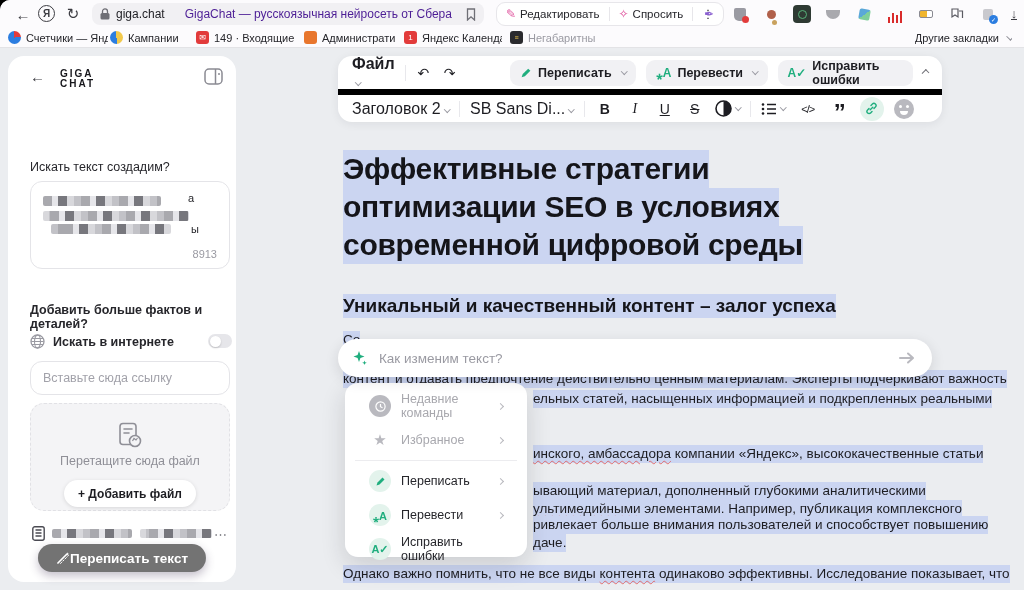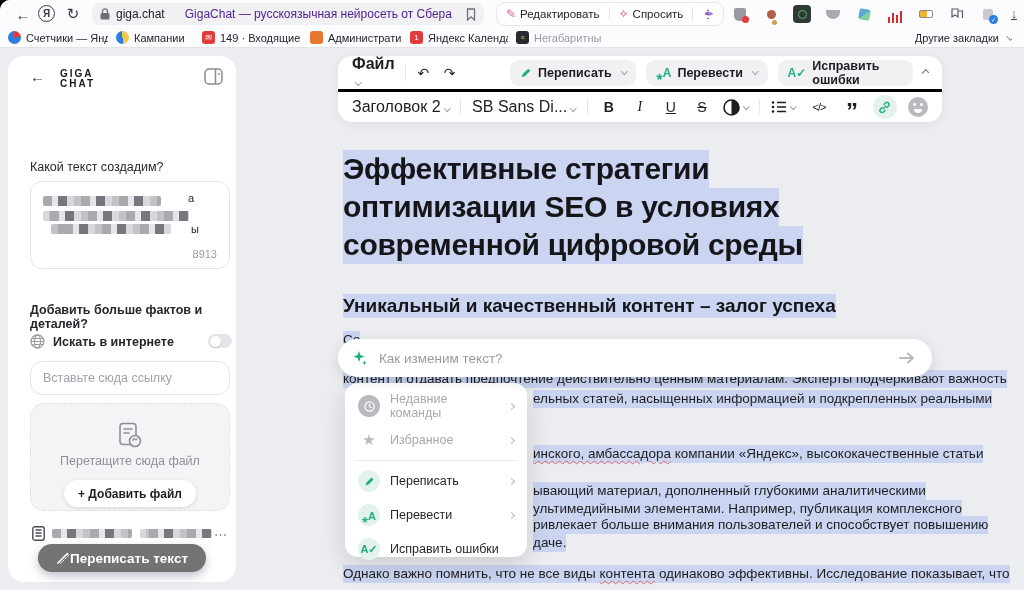--- a/index.html
+++ b/index.html
@@ -41,21 +41,21 @@
   .dropzone{position:absolute;left:22px;top:347px;width:200px;height:108px;background:#f4f4f6;border:1.5px dashed #e1e1e5;border-radius:14px;text-align:center;}
   .dz-label{margin-top:4px;font-size:12.5px;color:#8f8f97;}
   .addfile{position:absolute;left:50%;transform:translateX(-50%);top:76px;background:#fff;border:none;border-radius:15px;height:27px;padding:0 14px;font-size:12px;font-weight:700;color:#1d1d22;box-shadow:0 1px 4px rgba(0,0,0,.12);white-space:nowrap;}
   .filerow{position:absolute;left:24px;top:470px;width:196px;height:16px;}
   .dots{position:absolute;right:0;top:1px;color:#6b6b72;font-size:13px;letter-spacing:1px;}
   .cta{position:absolute;left:50%;transform:translateX(-50%);top:488px;height:28px;background:#737373;color:#fff;border:none;border-radius:18px;padding:0 18px;font-size:13.5px;font-weight:700;display:flex;align-items:center;gap:0;white-space:nowrap;box-shadow:0 4px 10px rgba(58,42,78,.3);}
   
   .tbcard{position:absolute;left:338px;top:56px;width:604px;height:66px;background:#fff;border-radius:14px;box-shadow:0 2px 10px rgba(30,30,40,.07);z-index:7;}
   .tbrow{position:absolute;left:0;width:100%;height:33px;display:flex;align-items:center;padding:0 14px;gap:10px;color:#1d1d22;}
   .tbrow.r1{top:0;}
-  .tbrow.r2{top:33px;border-top:3px solid #000000;justify-content:space-between;}
+  .tbrow.r2{top:33px;border-top:6px solid #000000;}
   .vsep{width:1px;height:16px;background:#e8e8ec;}
   .tb-lbl{font-size:16px;font-weight:700;}
   .pill{display:flex;align-items:center;gap:6px;background:#f1f1f4;border-radius:9px;height:26px;padding:0 10px;font-size:12.5px;font-weight:700;color:#1d1d22;}
   .gico{color:#1fae7e;font-weight:700;font-size:12px;}
   .fmt{font-size:14px;color:#1d1d22;width:20px;text-align:center;}
   .upchev{display:inline-block;width:6px;height:6px;border-left:1.5px solid #6f6f76;border-top:1.5px solid #6f6f76;transform:rotate(45deg);margin-left:auto;}
   .linkact{width:24px;height:24px;border-radius:50%;background:#e3f3ec;display:flex;align-items:center;justify-content:center;}
   .emoji{width:20px;height:20px;border-radius:50%;background:#b9b9bf;position:relative;}
   .emoji:before{content:"";position:absolute;left:5px;top:6px;width:3px;height:3px;border-radius:50%;background:#fff;box-shadow:7px 0 0 #fff;}
   .emoji:after{content:"";position:absolute;left:6px;bottom:4px;width:8px;height:4px;border-radius:0 0 8px 8px;background:#fff;}
@@ -66,21 +66,21 @@
   .h2l{position:absolute;left:343px;font-size:19px;line-height:24px;font-weight:700;color:#15151a;white-space:nowrap;}
   .pl{position:absolute;font-size:13.5px;line-height:18px;color:#1d1d22;white-space:nowrap;}
   .sq{text-decoration:underline wavy rgba(225,90,90,.85) 1px;text-underline-offset:2px;}
   
   .prompt{position:absolute;left:338px;top:339px;width:594px;height:38px;background:#fff;border-radius:19px;box-shadow:0 4px 14px rgba(30,30,40,.13);display:flex;align-items:center;padding:0 10px 0 14px;gap:9px;z-index:6;}
   .prompt input{flex:1;border:none;outline:none;font-size:13.5px;color:#26262b;background:transparent;}
   .prompt input::placeholder{color:#9a9aa2;}
   .sendbtn{width:30px;height:30px;border-radius:50%;background:#fff;display:flex;align-items:center;justify-content:center;border:none;}
   
   .menu{position:absolute;left:345px;top:383px;width:182px;height:174px;background:#fff;border-radius:13px;box-shadow:0 8px 24px rgba(30,30,40,.16);z-index:5;padding:6px 0;}
-  .mi{display:flex;align-items:center;gap:10px;height:34px;padding:0 13px;font-size:12.5px;color:#26262b;}
+  .mi{display:flex;align-items:center;gap:10px;height:34px;padding:0 24px;font-size:12.5px;color:#26262b;}
   .mi.dis{color:#a8a8ae;}
   .mi .lbl{flex:1;}
   .mico{width:22px;height:22px;border-radius:50%;display:flex;align-items:center;justify-content:center;flex:0 0 auto;}
   .mico.gray{background:#b9b9bf;color:#fff;}
   .mico.pale{background:#e3f3ec;color:#1fae7e;font-weight:700;font-size:11px;}
   .mdiv{height:1px;background:#ececef;margin:3px 10px;}
   svg{display:block;}
 </style>
 </head>
 <body>
@@ -164,21 +164,21 @@
     <div class="ext" style="left:1005px;color:#3c3c42;font-size:13px;">
         <span style="border-bottom:1.6px solid #3c3c42;line-height:11px;">↓</span>
       </div>
   </div>
 
   <div class="bkrow">
     <div class="bk" style="margin-left:8px;width:100px;">
         <span class="bkic" style="background:conic-gradient(#e23b3b 0 25%,#2b7de0 25% 100%);"></span>
         <span>Счетчики — Янде</span>
       </div>
-    <div class="bk" style="margin-left:8px;width:78px;">
+    <div class="bk" style="margin-left:2px;width:78px;">
         <span class="bkic" style="background:conic-gradient(#f2c94c 0 50%,#2b7de0 50% 100%);"></span>
         <span>Кампании</span>
       </div>
     <div class="bk" style="margin-left:8px;width:100px;">
         <span class="bkic" style="background:#e23b3b;border-radius:3px;">✉</span>
         <span>149 · Входящие —</span>
       </div>
     <div class="bk" style="margin-left:8px;width:92px;">
         <span class="bkic" style="background:#e8762d;border-radius:3px;"></span>
         <span>Административн</span>
@@ -336,21 +336,21 @@
           <div>GIGA</div>
           <div>CHAT</div>
         </div>
       <svg class="abs" style="left:196px;top:12px;" width="19" height="17" viewBox="0 0 19 17">
           <rect x="1" y="1" width="17" height="15" rx="4" fill="none" stroke="#8a8a92" stroke-width="1.5"></rect>
           <path d="M11.5 1v15" stroke="#8a8a92" stroke-width="1.5"></path>
           <path d="M14 6h2" stroke="#8a8a92" stroke-width="1.5"></path>
         </svg>
     </div>
 
-    <div class="sb-label" style="top:104px;">Какой текст создадим?</div>
+    <div class="sb-label" style="top:104px;">Искать текст создадим?</div>
 
     <div class="sb-box" style="top:125px;height:88px;">
       <div class="pix" style="left:12px;top:14px;width:118px;"></div>
       <span class="abs" style="left:157px;top:10px;font-size:11px;color:#26262b;">а</span>
       <div class="pix" style="left:12px;top:29px;width:146px;background-position:7px 0;"></div>
       <div class="pix" style="left:20px;top:42px;width:120px;background-position:13px 0;"></div>
       <span class="abs" style="left:160px;top:41px;font-size:11px;color:#26262b;">ы</span>
       <div class="cnt" style="right:12px;bottom:8px;">8913</div>
     </div>
 

